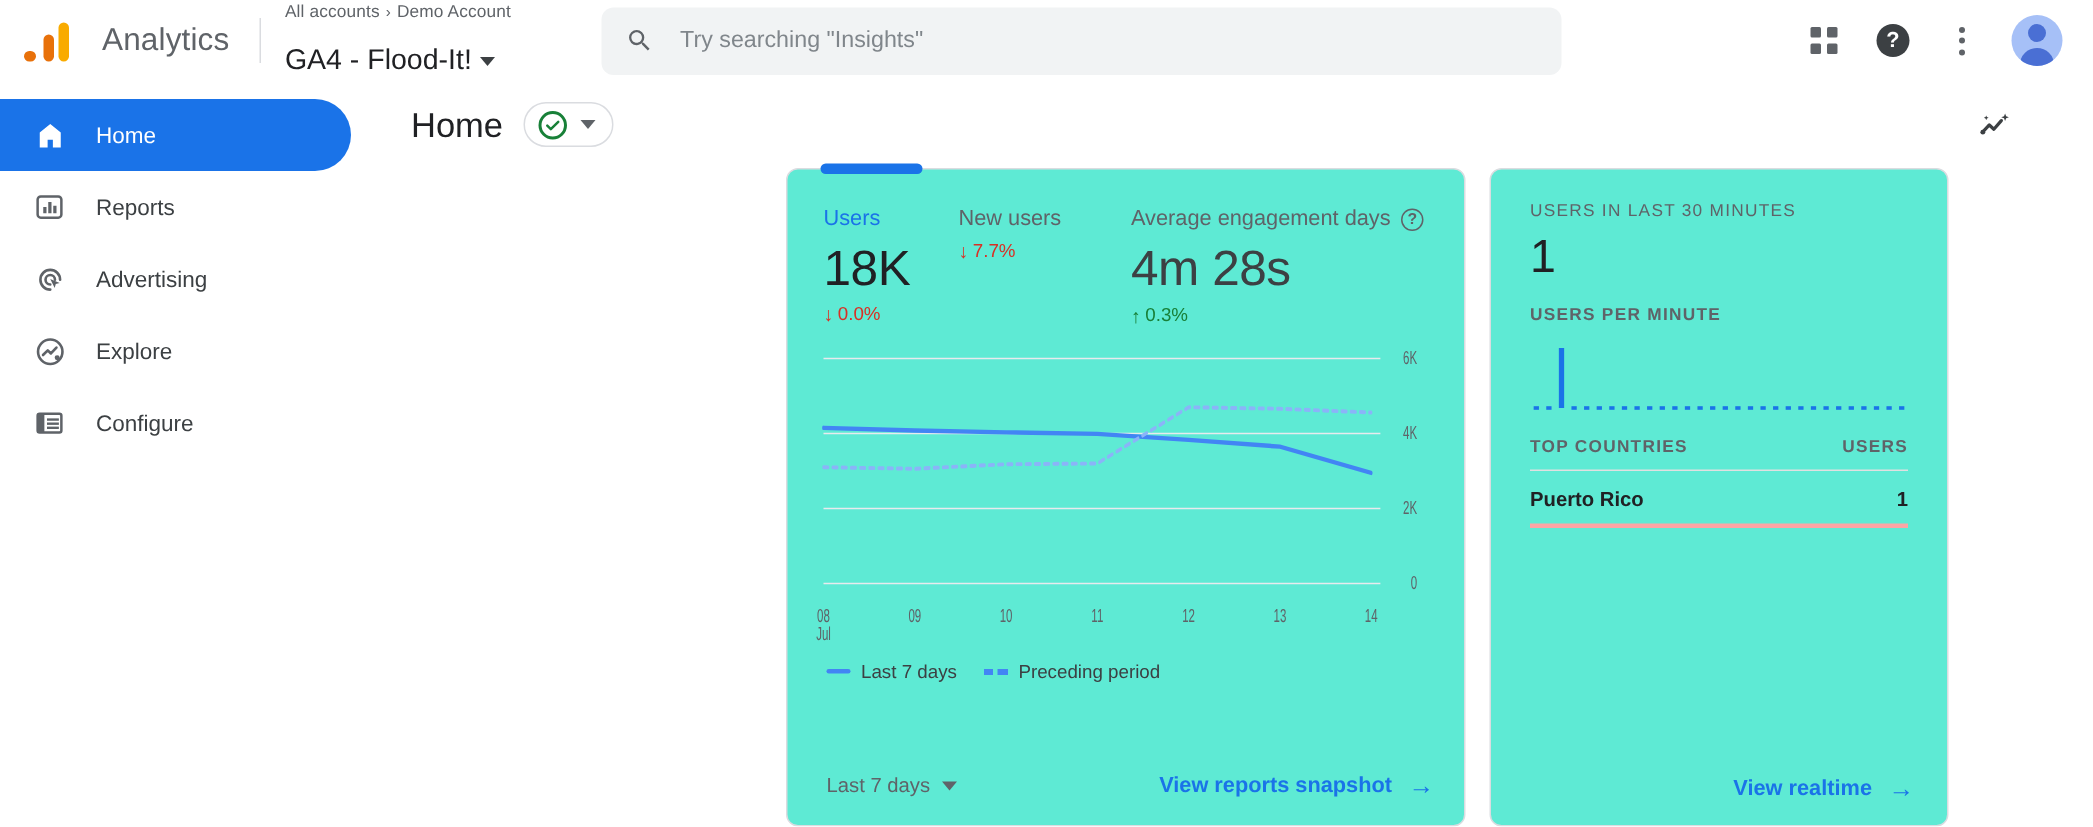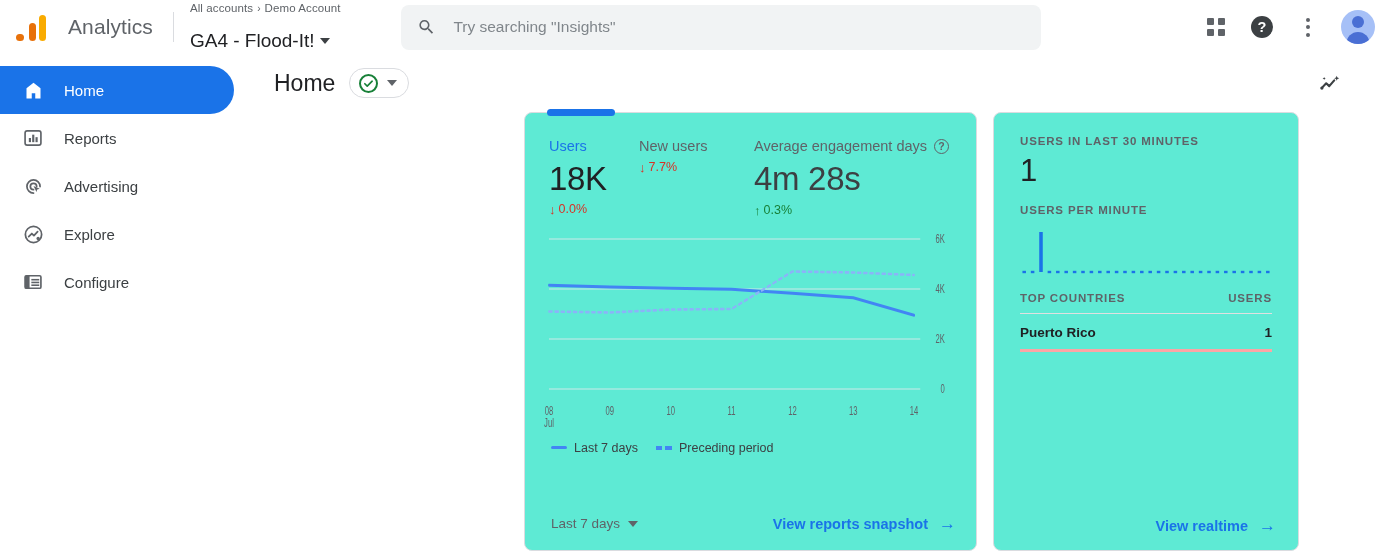--- a/index.html
+++ b/index.html
@@ -124,21 +124,21 @@
   .legend-item + .legend-item { margin-left: 8px; }
 
   .card-foot { margin-top: auto; display: flex; align-items: center; padding: 0 20px 18px 26px; }
   .range-sel { font-size: 13.5px; color: #5f6368; display: flex; align-items: center; gap: 8px; cursor: pointer; }
   .range-caret { width: 0; height: 0; border-left: 5px solid transparent; border-right: 5px solid transparent; border-top: 6px solid #5f6368; }
   .link-cta { margin-left: auto; color: #1a73e8; font-size: 14.5px; font-weight: bold; display: flex; align-items: center; gap: 11px; cursor: pointer; }
   .link-cta .arw { font-size: 17px; line-height: 1; }
 
   
   .side-pad { padding: 22px 26px 0 26px; }
-  .side-label { font-size: 11.5px; color: #5f6368; letter-spacing: .85px; font-weight: bold; }
+  .side-label { font-size: 11.5px; color: #5f6368; letter-spacing: .85px; font-weight: normal; }
   .side-big { font-size: 31px; color: #202124; margin-top: 7px; line-height: 1.1; }
   .side-label2 { font-size: 11.5px; color: #5f6368; letter-spacing: .85px; font-weight: bold; margin-top: 16px; }
   .upm { height: 52px; margin-top: 10px; position: relative; }
   .upm svg { display: block; width: 100%; height: 100%; }
   .ctable { margin-top: 14px; }
   .ctable-head { display: flex; justify-content: space-between; font-size: 11.5px; color: #5f6368; letter-spacing: .85px; font-weight: bold; padding-bottom: 9px; border-bottom: 1px solid #e0e0e0; }
   .ctable-row { display: flex; justify-content: space-between; font-size: 13.5px; color: #202124; padding: 11px 0 9px 0; border-bottom: 3px solid #fca5a5; font-weight: bold; }
   .side-foot { margin-top: auto; display: flex; padding: 0 22px 16px 0; justify-content: flex-end; }
 </style>
 </head>

